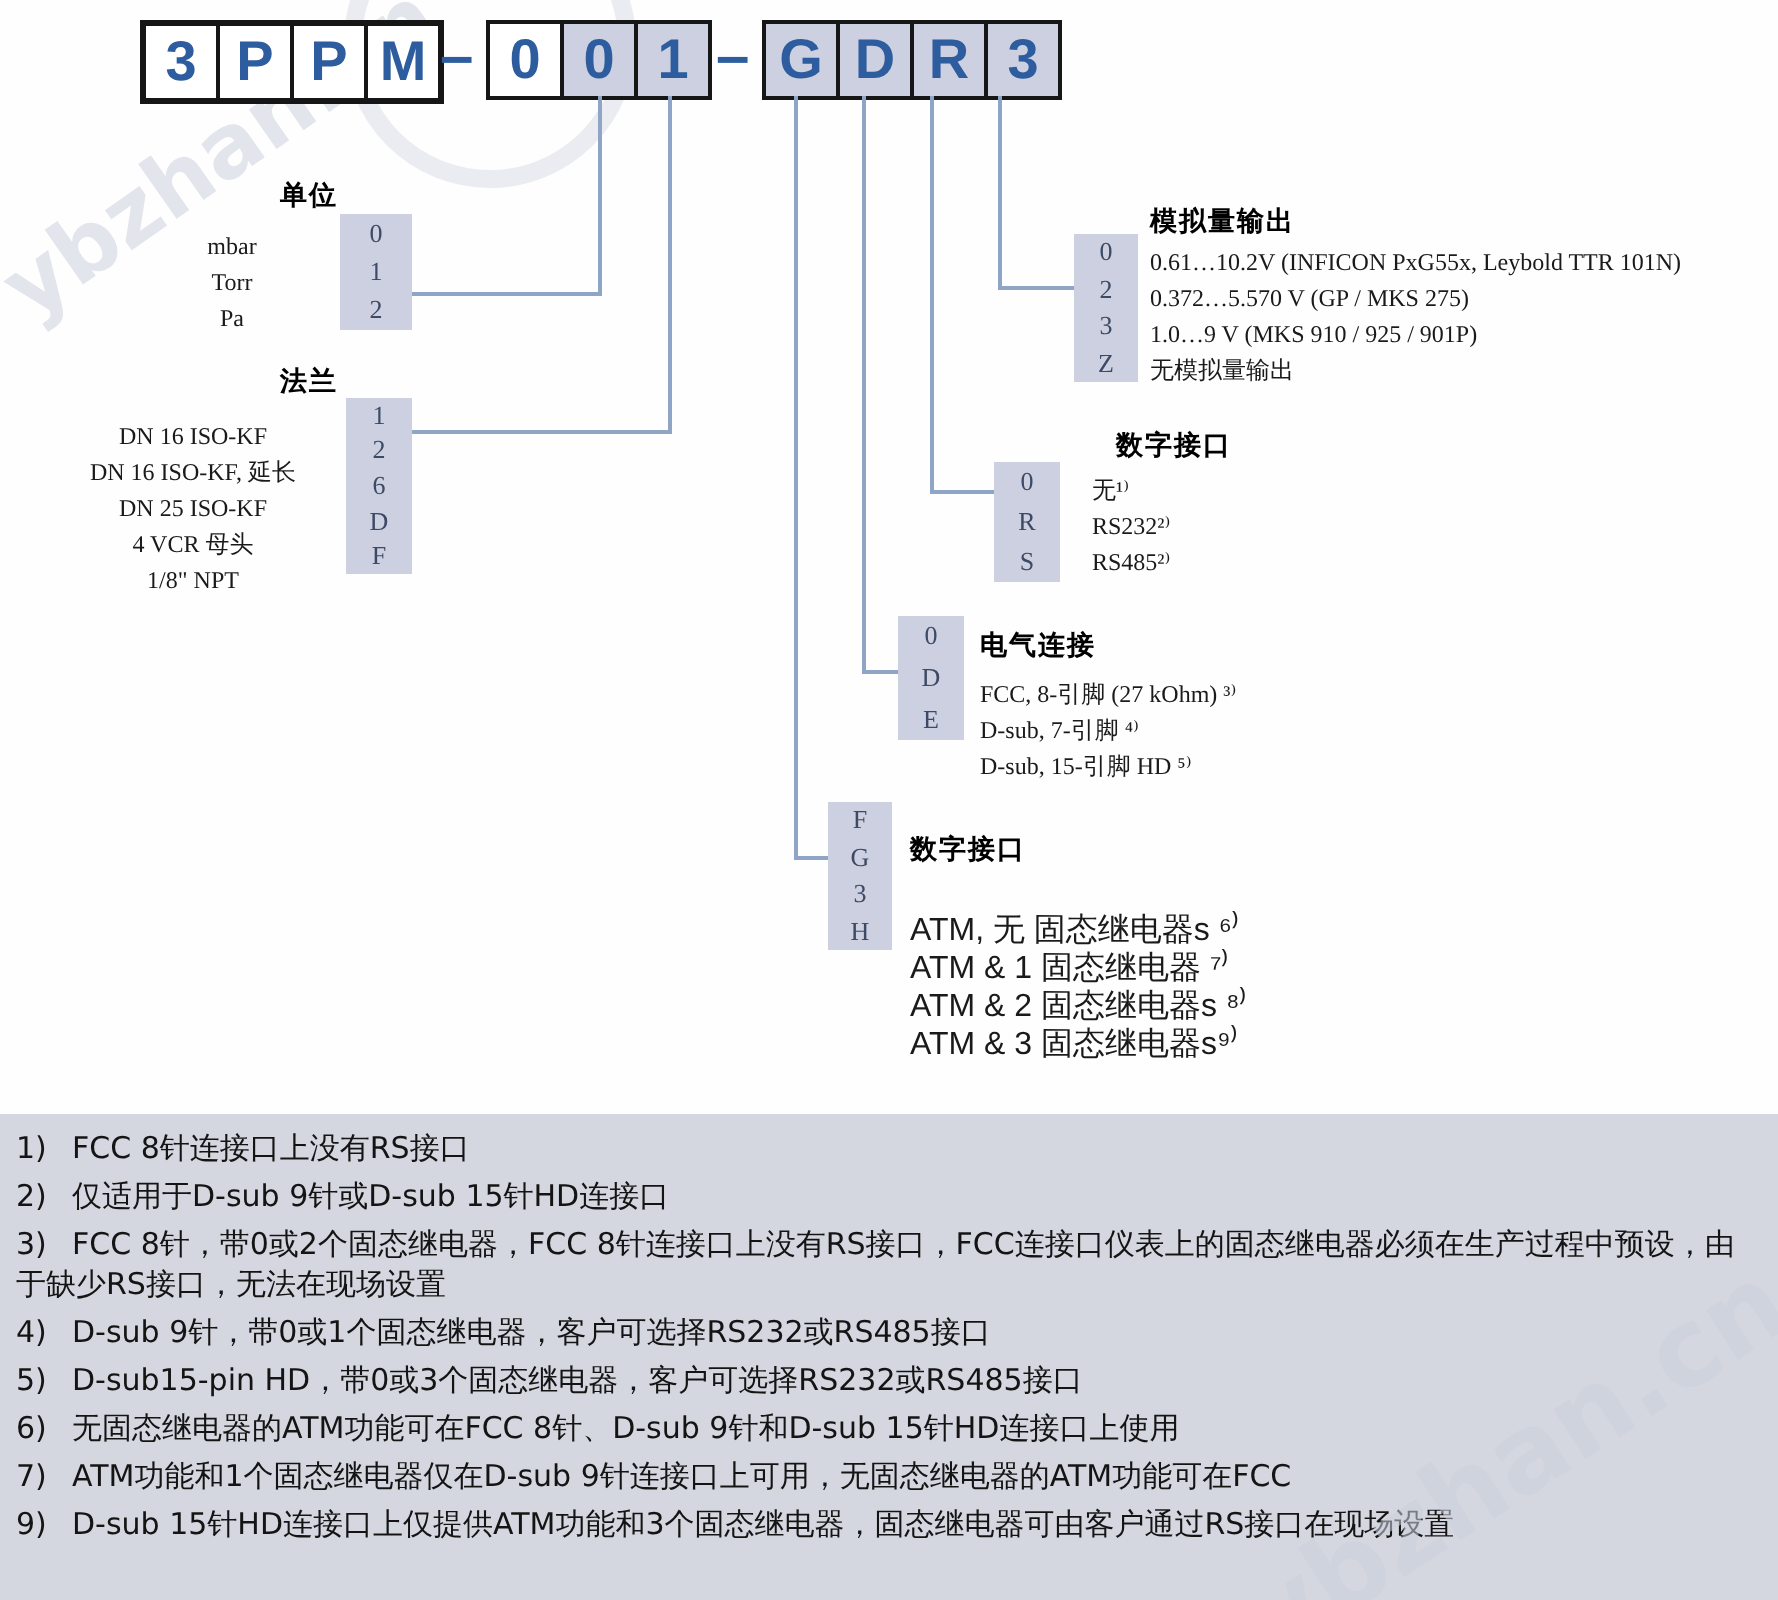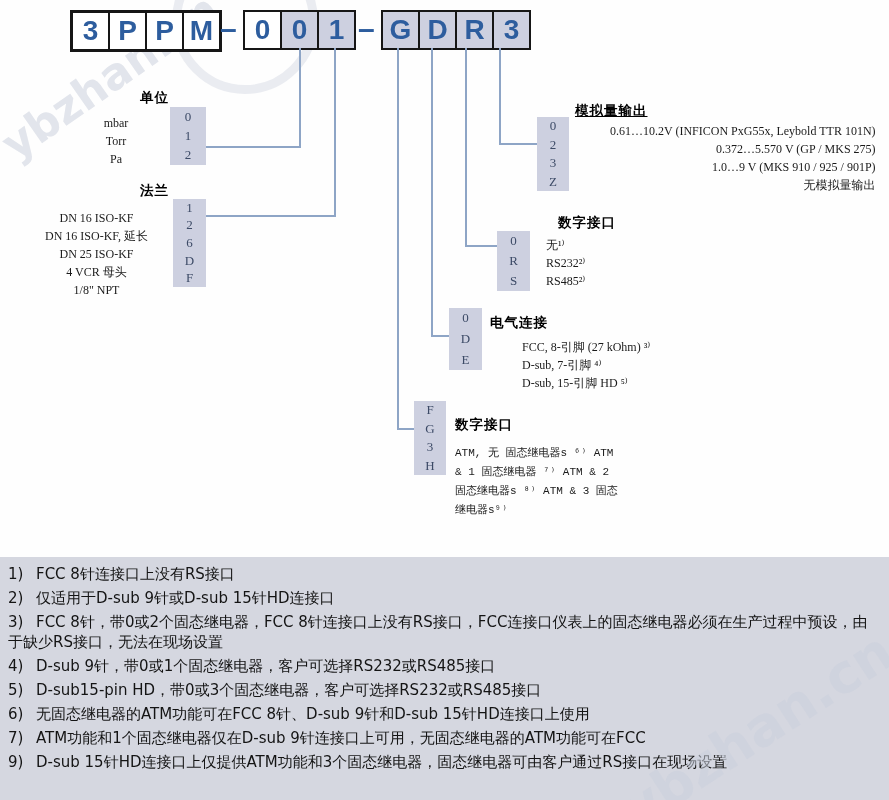--- a/index.html
+++ b/index.html
@@ -28,22 +28,22 @@
 
   
   .sec-title{position:absolute;font-weight:bold;font-size:13.5px;color:#000;letter-spacing:1px;}
   .codebox{position:absolute;background:#cdd0e0;display:flex;flex-direction:column;
            justify-content:space-around;text-align:center;
            font-family:"Liberation Serif","DejaVu Serif",serif;font-size:13px;color:#3c4a66;}
   .codebox div{flex:1;display:flex;align-items:center;justify-content:center;}
   .optlabels{position:absolute;font-family:"Liberation Serif","DejaVu Serif",serif;
              font-size:12px;color:#1a1a1a;line-height:18px;white-space:nowrap;}
   .optlabels.right{text-align:center;}
-  .desc{position:absolute;font-family:Liberation Mono, monospace;
-        font-size:11px;color:#1a1a1a;line-height:19px;}
+  .desc{position:absolute;font-family:Liberation Sans, sans-serif;
+        font-size:16px;color:#1a1a1a;line-height:19px;margin-top:12px;}
 
   
   #footnotes{position:absolute;left:0;top:557px;width:889px;height:243px;background:#d5d7e0;
              box-sizing:border-box;padding:7px 10px 16px 8px;}
   #footnotes p{margin:0 0 4px 0;font-size:15px;line-height:20px;color:#141414;}
   .fn-num{display:inline-block;min-width:28px;}
 </style>
 </head>
 <body>
 
@@ -111,28 +111,28 @@
     <div>1/8" NPT</div>
   </div>
   <div class="codebox" style="left:173px;top:199px;width:33px;height:88px;">
     <div>1</div>
     <div>2</div>
     <div>6</div>
     <div>D</div>
     <div>F</div>
   </div>
 
-  <div class="sec-title" style="left:575px;top:102px;text-decoration:underline;">模拟量输出</div>
+  <div class="sec-title" style="left:575px;top:102px;">模拟量输出</div>
   <div class="codebox" style="left:537px;top:117px;width:32px;height:74px;">
     <div>0</div>
     <div>2</div>
     <div>3</div>
     <div>Z</div>
   </div>
-  <div class="optlabels" style="left:610px;top:122px;text-align:right;">
+  <div class="optlabels" style="left:575px;top:122px;">
     <div>0.61…10.2V (INFICON PxG55x, Leybold TTR 101N)</div>
     <div>0.372…5.570 V (GP / MKS 275)</div>
     <div>1.0…9 V (MKS 910 / 925 / 901P)</div>
     <div>无模拟量输出</div>
   </div>
 
   <div class="sec-title" style="left:558px;top:214px;">数字接口</div>
   <div class="codebox" style="left:497px;top:231px;width:33px;height:60px;">
     <div>0</div>
     <div>R</div>
@@ -143,21 +143,21 @@
     <div>RS232²⁾</div>
     <div>RS485²⁾</div>
   </div>
 
   <div class="sec-title" style="left:490px;top:314px;">电气连接</div>
   <div class="codebox" style="left:449px;top:308px;width:33px;height:62px;">
     <div>0</div>
     <div>D</div>
     <div>E</div>
   </div>
-  <div class="optlabels" style="left:490px;top:338px;margin-left:32px;">
+  <div class="optlabels" style="left:490px;top:338px;">
     <div>FCC, 8-引脚 (27 kOhm) ³⁾</div>
     <div>D-sub, 7-引脚 ⁴⁾</div>
     <div>D-sub, 15-引脚 HD ⁵⁾</div>
   </div>
 
   <div class="sec-title" style="left:455px;top:416px;">数字接口</div>
   <div class="codebox" style="left:414px;top:401px;width:32px;height:74px;">
     <div>F</div>
     <div>G</div>
     <div>3</div>

